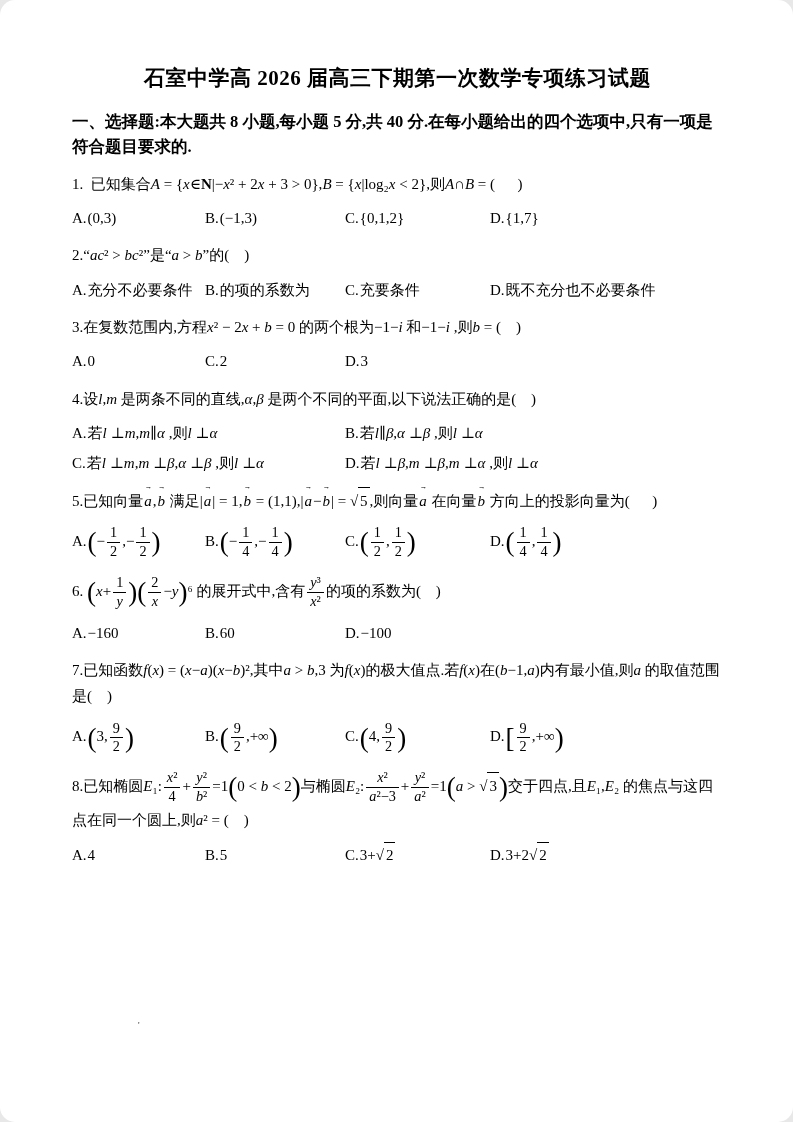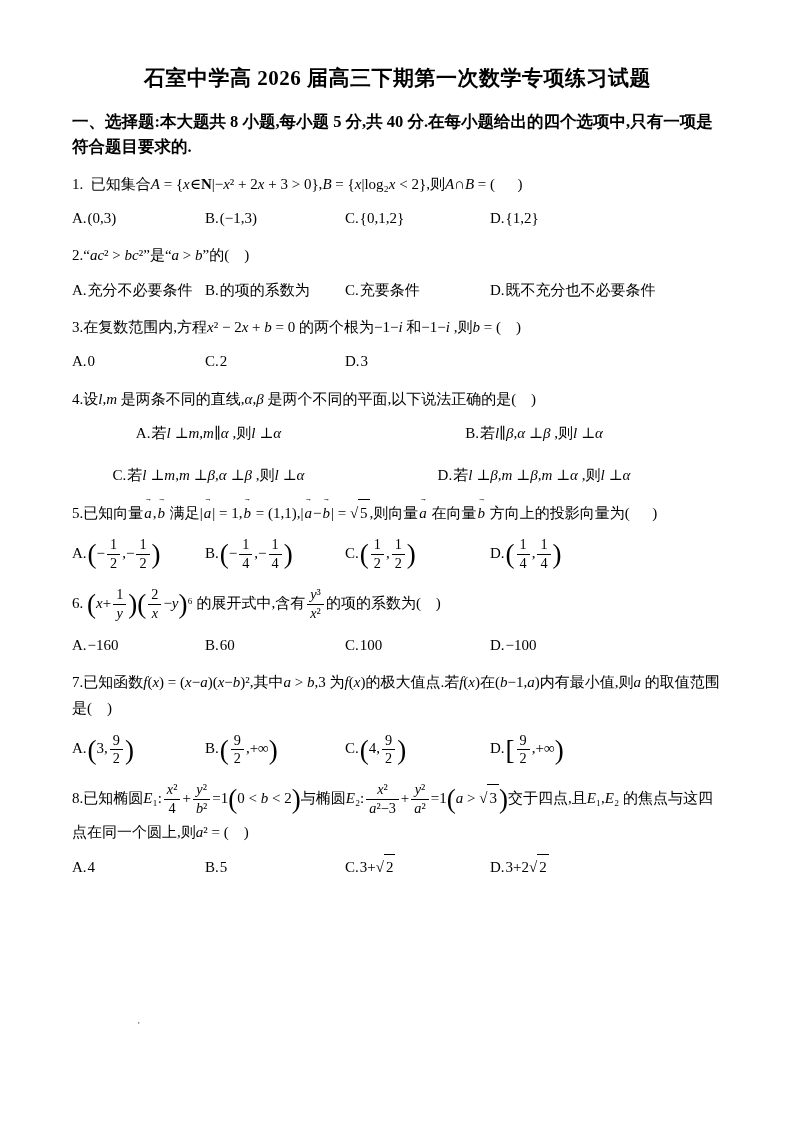--- a/index.html
+++ b/index.html
@@ -6,20 +6,21 @@
   .page{
     position:relative;
     width:793px;height:1122px;
     margin:0 auto;
     background:#ffffff;
     color:#000;
     font-family:"Liberation Serif","DejaVu Serif",serif;
     box-sizing:border-box;
     padding:64px 70px 0 72px;
     overflow:hidden;
+    border-radius:15px;
   }
   .title{
     text-align:center;
     font-size:21px;
     font-weight:bold;
     letter-spacing:0.5px;
     margin:0 0 18px 0;
     white-space:pre-wrap;
   }
   .heading{
@@ -35,21 +36,21 @@
     line-height:1.75;
     margin:11px 0 9px 0;
     white-space:pre-wrap;
   }
   .opts{
     font-size:15px;
     line-height:1.7;
     margin:0 0 11px 0;
   }
   .opts4{display:grid;grid-template-columns:133px 140px 145px auto;align-items:center;}
-  .opts2{display:grid;grid-template-columns:273px auto;row-gap:16px;align-items:center;text-align:center;}
+  .opts2{display:grid;grid-template-columns:273px auto;row-gap:4px;align-items:center;}
   .opt{white-space:pre-wrap;}
   .opt-label{margin-right:1px;}
   
   .frac{
     display:inline-flex;flex-direction:column;
     vertical-align:middle;text-align:center;
     margin:1px 2px;line-height:1.25;font-size:0.95em;
   }
   .fnum{display:block;border-bottom:1px solid #000;padding:0 3px;}
   .fden{display:block;padding:0 3px;}
@@ -83,21 +84,21 @@
   <div class="title">石室中学高 2026 届高三下期第一次数学专项练习试题</div>
 
   <div class="heading">一、选择题:本大题共 8 小题,每小题 5 分,共 40 分.在每小题给出的四个选项中,只有一项是符合题目要求的.</div>
 
   <div class="q">
     <div class="stem">1.  已知集合<i>A</i> = {<i>x</i>∈<span class="up">N</span>|−<i>x</i>² + 2<i>x</i> + 3 &gt; 0},<i>B</i> = {<i>x</i>|log₂<i>x</i> &lt; 2},则<i>A</i>∩<i>B</i> = (      )</div>
     <div class="opts opts4">
       <span class="opt"><span class="opt-label">A.</span><span class="opt-text">(0,3)</span></span>
       <span class="opt"><span class="opt-label">B.</span><span class="opt-text">(−1,3)</span></span>
       <span class="opt"><span class="opt-label">C.</span><span class="opt-text">{0,1,2}</span></span>
-      <span class="opt"><span class="opt-label">D.</span><span class="opt-text">{1,2}</span></span>
+      <span class="opt"><span class="opt-label">D.</span><span class="opt-text">{1,7}</span></span>
     </div>
   </div>
 
   <div class="q">
     <div class="stem">2.“<i>ac</i>² &gt; <i>bc</i>²”是“<i>a</i> &gt; <i>b</i>”的(    )</div>
     <div class="opts opts4">
       <span class="opt"><span class="opt-label">A.</span><span class="opt-text">充分不必要条件</span></span>
       <span class="opt"><span class="opt-label">B.</span><span class="opt-text">的项的系数为</span></span>
       <span class="opt"><span class="opt-label">C.</span><span class="opt-text">充要条件</span></span>
       <span class="opt"><span class="opt-label">D.</span><span class="opt-text">既不充分也不必要条件</span></span>
@@ -131,21 +132,20 @@
       <span class="opt"><span class="opt-label">C.</span><span class="opt-text"><span class="bigp">(</span><span class="frac"><span class="fnum">1</span><span class="fden">2</span></span>,<span class="frac"><span class="fnum">1</span><span class="fden">2</span></span><span class="bigp">)</span></span></span>
       <span class="opt"><span class="opt-label">D.</span><span class="opt-text"><span class="bigp">(</span><span class="frac"><span class="fnum">1</span><span class="fden">4</span></span>,<span class="frac"><span class="fnum">1</span><span class="fden">4</span></span><span class="bigp">)</span></span></span>
     </div>
   </div>
 
   <div class="q">
     <div class="stem">6. <span class="bigp">(</span><i>x</i>+<span class="frac"><span class="fnum">1</span><span class="fden"><i>y</i></span></span><span class="bigp">)</span><span class="bigp">(</span><span class="frac"><span class="fnum">2</span><span class="fden"><i>x</i></span></span>−<i>y</i><span class="bigp">)</span>⁶ 的展开式中,含有<span class="frac"><span class="fnum"><i>y</i>³</span><span class="fden"><i>x</i>²</span></span>的项的系数为(    )</div>
     <div class="opts opts4">
       <span class="opt"><span class="opt-label">A.</span><span class="opt-text">−160</span></span>
       <span class="opt"><span class="opt-label">B.</span><span class="opt-text">60</span></span>
-      <span class="opt"><span class="opt-label">C.</span><span class="opt-text">100</span></span>
       <span class="opt"><span class="opt-label">D.</span><span class="opt-text">−100</span></span>
     </div>
   </div>
 
   <div class="q">
     <div class="stem">7.已知函数<i>f</i>(<i>x</i>) = (<i>x</i>−<i>a</i>)(<i>x</i>−<i>b</i>)²,其中<i>a</i> &gt; <i>b</i>,3 为<i>f</i>(<i>x</i>)的极大值点.若<i>f</i>(<i>x</i>)在(<i>b</i>−1,<i>a</i>)内有最小值,则<i>a</i> 的取值范围是(    )</div>
     <div class="opts opts4">
       <span class="opt"><span class="opt-label">A.</span><span class="opt-text"><span class="bigp">(</span>3,<span class="frac"><span class="fnum">9</span><span class="fden">2</span></span><span class="bigp">)</span></span></span>
       <span class="opt"><span class="opt-label">B.</span><span class="opt-text"><span class="bigp">(</span><span class="frac"><span class="fnum">9</span><span class="fden">2</span></span>,+∞<span class="bigp">)</span></span></span>
       <span class="opt"><span class="opt-label">C.</span><span class="opt-text"><span class="bigp">(</span>4,<span class="frac"><span class="fnum">9</span><span class="fden">2</span></span><span class="bigp">)</span></span></span>

